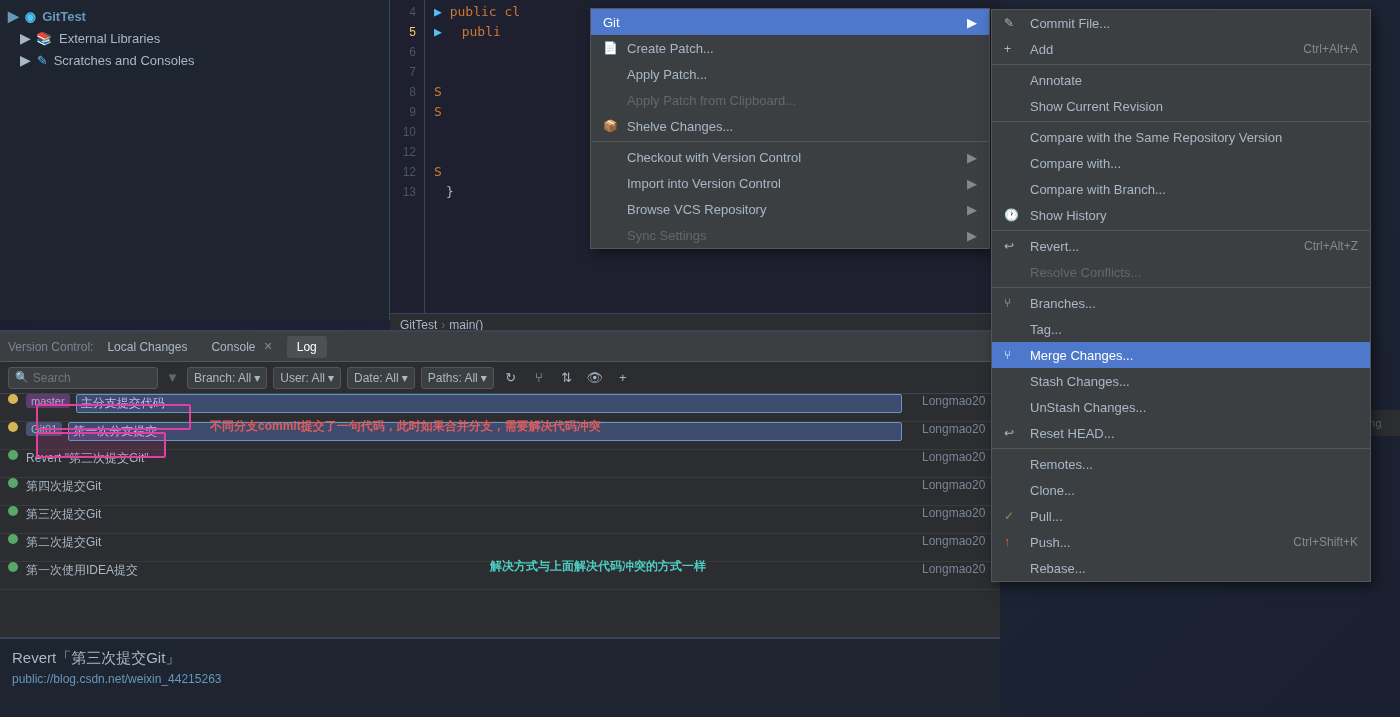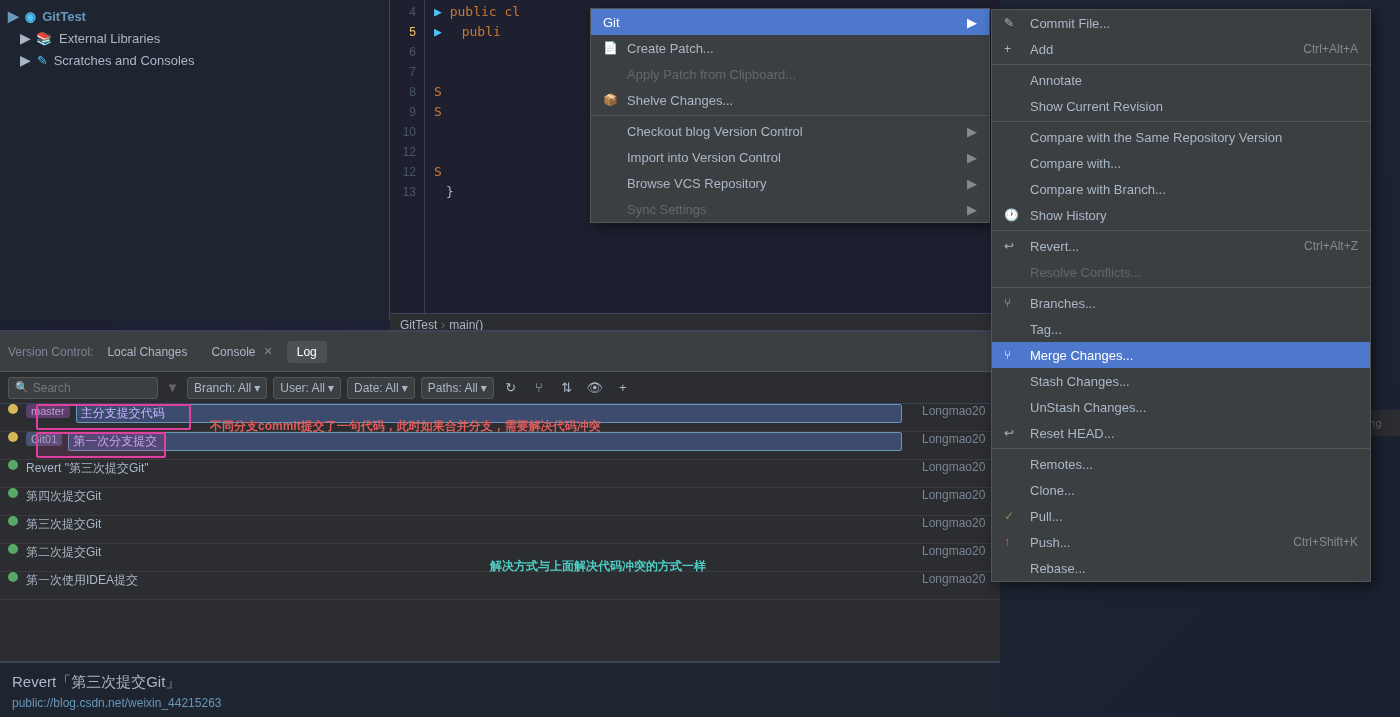--- a/index.html
+++ b/index.html
@@ -120,21 +120,21 @@
       top: 330px; left: 0;
       width: 1000px;
       height: 387px;
       background: #2b2d30;
       border-top: 2px solid #3c4356;
     }
 
     .vc-tabs {
       display: flex;
       align-items: center;
-      height: 40px;
+      height: 30px;
       background: #3c3f41;
       border-bottom: 1px solid #555;
       padding: 0 8px;
       gap: 4px;
     }
 
     .vc-tab {
       padding: 4px 10px;
       font-size: 12px;
       color: #a9b7c6;
@@ -586,21 +586,21 @@
 
     <div class="commit-row">
       <div class="commit-dot dot-green"></div>
       <span class="commit-subject">第一次使用IDEA提交</span>
       <span class="commit-author">Longmao</span>
       <span class="commit-date">20</span>
     </div>
   </div>
 </div>
 
-<div style="position:absolute; bottom:0; left:0; width:1000px; height:56px; background:#1e2430; border-top:2px solid #3c4356; padding:10px 12px;">
+<div style="position:absolute; bottom:0; left:0; width:1000px; height:80px; background:#1e2430; border-top:2px solid #3c4356; padding:10px 12px;">
   <div style="font-size:15px; color:#a9b7c6; margin-bottom:4px; font-family:'Microsoft YaHei', sans-serif;">Revert「第三次提交Git」</div>
   <div style="font-size:12px; color:#6897bb;">public://blog.csdn.net/weixin_44215263</div>
 </div>
 
 <div class="annotation-red" style="top:418px; left:210px; font-size:12px; font-family:'Microsoft YaHei',sans-serif;">不同分支commit提交了一句代码，此时如果合并分支，需要解决代码冲突</div>
 
 <div class="annotation-cyan" style="top:558px; left:490px; font-size:12px; font-family:'Microsoft YaHei',sans-serif;">解决方式与上面解决代码冲突的方式一样</div>
 
 <div class="highlight-pink" style="top:404px; left:36px; width:155px; height:26px;"></div>
 <div class="highlight-pink-bg" style="top:432px; left:36px; width:130px; height:26px;"></div>
@@ -608,32 +608,36 @@
 <div class="git-menu" style="top:8px;">
 
   <div class="git-menu-header">
     <span>Git</span>
     <span style="margin-left:auto;">▶</span>
   </div>
   <div class="git-menu-item">
     <span class="item-icon">📄</span>
     <span class="item-label">Create Patch...</span>
   </div>
+  <div class="git-menu-item">
+    <span class="item-icon"></span>
+    <span class="item-label">Apply Patch...</span>
+  </div>
   <div class="git-menu-item disabled">
     <span class="item-icon"></span>
     <span class="item-label">Apply Patch from Clipboard...</span>
   </div>
   <div class="git-menu-item">
     <span class="item-icon">📦</span>
     <span class="item-label">Shelve Changes...</span>
   </div>
   <div class="git-menu-separator"></div>
   <div class="git-menu-item">
     <span class="item-icon"></span>
-    <span class="item-label">Checkout blog Version Control</span>
+    <span class="item-label">Checkout with Version Control</span>
     <span class="item-arrow">▶</span>
   </div>
   <div class="git-menu-item">
     <span class="item-icon"></span>
     <span class="item-label">Import into Version Control</span>
     <span class="item-arrow">▶</span>
   </div>
   <div class="git-menu-item">
     <span class="item-icon"></span>
     <span class="item-label">Browse VCS Repository</span>

